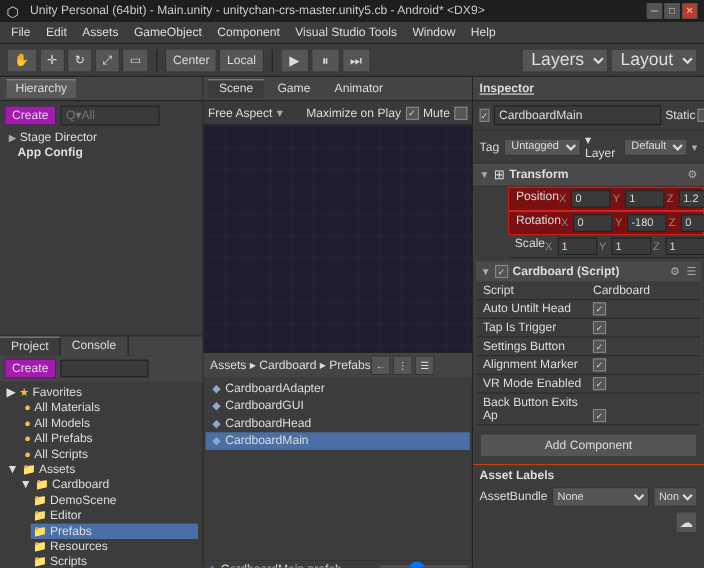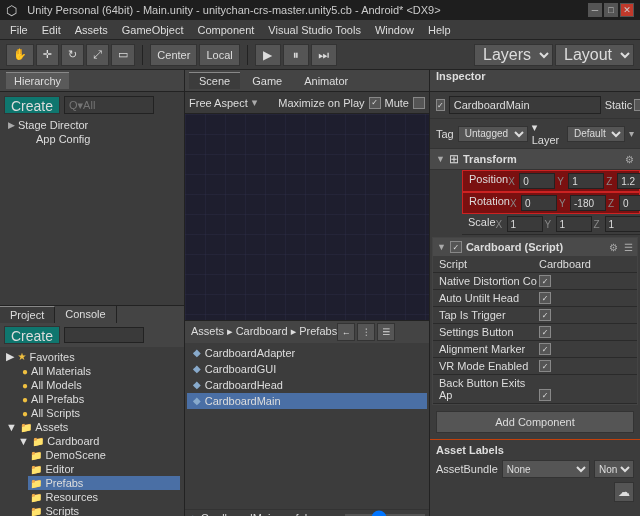--- a/index.html
+++ b/index.html
@@ -31,25 +31,25 @@
     
     
     .left-panel { width: 185px; display: flex; flex-direction: column; border-right: 1px solid #222; }
     
     
     .hierarchy { background: #3c3c3c; flex: 1; border-bottom: 1px solid #222; }
     .panel-header { background: #444; height: 22px; display: flex; align-items: center; padding: 0 6px; border-bottom: 1px solid #222; gap: 4px; }
     .panel-tab { background: #5a5a5a; padding: 2px 8px; font-size: 11px; color: #ddd; border-top: 1px solid #888; }
     .panel-content { padding: 4px; }
     .create-bar { display: flex; align-items: center; gap: 4px; margin-bottom: 4px; }
-    .create-btn { background: #0f766e; border: 1px solid #333; color: #ddd; padding: 1px 6px; font-size: 14px; cursor: pointer; height: 18px; }
+    .create-btn { background: #a21caf; border: 1px solid #333; color: #ddd; padding: 1px 6px; font-size: 11px; cursor: pointer; height: 18px; }
     .search-input { background: #3a3a3a; border: 1px solid #222; color: #ddd; padding: 1px 4px; font-size: 11px; height: 18px; width: 90px; }
     .tree-item { padding: 1px 4px; cursor: pointer; display: flex; align-items: center; gap: 3px; }
     .tree-arrow { font-size: 9px; color: #aaa; }
-    .tree-indent { margin-left: 28px; }
+    .tree-indent { margin-left: 8px; font-weight: bold; }
     
     
     .project-panel { background: #3c3c3c; height: 220px; }
     .project-tabs { display: flex; background: #444; }
     .project-tab { padding: 2px 10px; font-size: 11px; color: #ddd; cursor: pointer; border-right: 1px solid #222; }
     .project-tab.active { background: #3c3c3c; border-top: 1px solid #888; }
     .project-search { padding: 3px 4px; display: flex; align-items: center; gap: 4px; background: #444; }
     .project-search input { background: #3a3a3a; border: 1px solid #222; color: #ddd; height: 16px; width: 100%; font-size: 11px; padding: 0 3px; }
     .tree-section { padding: 2px 4px; }
     .folder-item { display: flex; align-items: center; gap: 3px; padding: 1px 2px; cursor: pointer; }
@@ -63,21 +63,21 @@
     .scene-tab.active { background: #3c3c3c; border-top: 1px solid #888; }
     .scene-toolbar { background: #3a3a3a; height: 22px; display: flex; align-items: center; padding: 0 4px; gap: 4px; border-bottom: 1px solid #222; font-size: 11px; }
     .scene-view { background: #1a1a2e; flex: 1; position: relative; }
     .assets-header { display: flex; align-items: center; justify-content: flex-start; background: #444; padding: 2px 6px; font-size: 11px; }
     .asset-file { display: flex; align-items: center; gap: 4px; padding: 2px 6px; cursor: pointer; font-size: 11px; }
     .asset-file.selected { background: #4a6fa5; }
     .asset-icon { color: #88aacc; font-size: 10px; }
     
     
     .inspector-panel { width: 210px; background: #3c3c3c; display: flex; flex-direction: column; overflow-y: auto; }
-    .inspector-header { background: #444; height: 22px; display: flex; padding: 0 6px; border-bottom: 1px solid #222; font-size: 11px; font-weight: bold; }
+    .inspector-header { background: #444; height: 22px; display: flex; align-items: center; padding: 0 6px; border-bottom: 1px solid #222; font-size: 11px; font-weight: bold; text-decoration: underline; }
     .inspector-object { display: flex; align-items: center; gap: 4px; padding: 4px 6px; border-bottom: 1px solid #333; }
     .checkbox { width: 12px; height: 12px; border: 1px solid #888; background: #555; display: flex; align-items: center; justify-content: center; }
     .checkbox.checked::after { content: '✓'; font-size: 8px; color: #ddd; }
     .tag-layer { display: flex; align-items: center; gap: 4px; padding: 2px 6px; border-bottom: 1px solid #333; font-size: 11px; }
     .tag-select { background: #555; border: 1px solid #333; color: #ddd; height: 16px; font-size: 10px; padding: 0 2px; }
     
     
     .section-header { display: flex; align-items: center; gap: 4px; padding: 3px 6px; background: #4a4a4a; border-bottom: 1px solid #333; cursor: pointer; }
     .section-arrow { font-size: 9px; color: #aaa; }
     .section-title { font-size: 11px; font-weight: bold; color: #ddd; }
@@ -433,24 +433,20 @@
           <div style="flex:1"></div>
           <span style="font-size:10px;color:#aaa;">⚙</span>
           <span style="font-size:10px;color:#aaa;margin-left:2px;">☰</span>
         </div>
 
         <div class="script-row">
           <span class="script-label">Script</span>
           <span class="script-value">Cardboard</span>
         </div>
 
-        <div class="script-row">
-          <span class="script-label">Native Distortion Co</span>
-          <div class="checkbox checked"></div>
-        </div>
 
         <div class="script-row">
           <span class="script-label">Auto Untilt Head</span>
           <div class="checkbox checked"></div>
         </div>
 
         <div class="script-row">
           <span class="script-label">Tap Is Trigger</span>
           <div class="checkbox checked"></div>
         </div>

